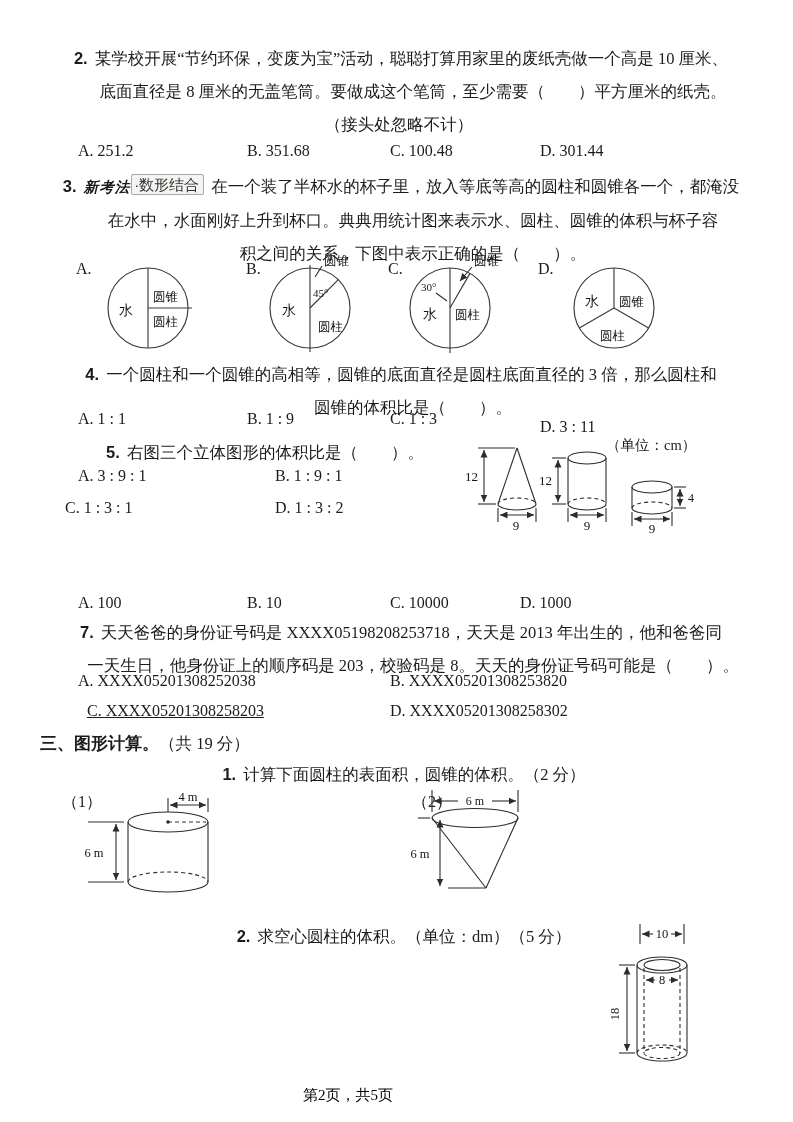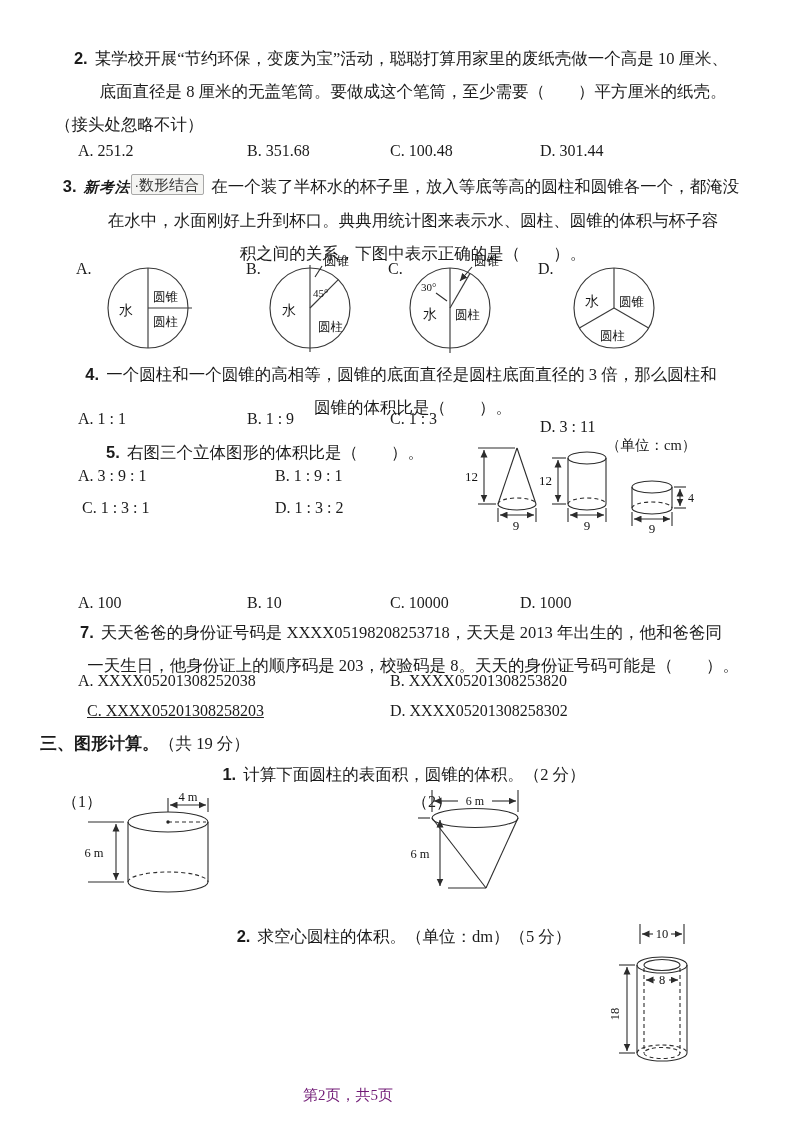--- a/index.html
+++ b/index.html
@@ -1,36 +1,36 @@
 <!DOCTYPE html>
 <html><head>
 <meta charset="utf-8">
 <style>
   html,body{margin:0;padding:0;background:#e8e8e8;}
   .page{position:relative;width:793px;height:1122px;background:#ffffff;margin:0 auto;
         font-family:"Liberation Serif",serif;color:#1b1b1b;overflow:hidden;}
   .q{position:absolute;left:55px;width:692px;font-size:16.5px;line-height:33px;}
   .ln{white-space:nowrap;text-align:center;}
   .cont{padding-left:24px;}
-  .note{text-align:left;padding-right:4px;}
+  .note{text-align:center;padding-right:4px;}
   .qnum{font-family:"Liberation Sans",sans-serif;font-weight:bold;margin-right:7px;}
   .optrow{position:absolute;left:0;width:793px;font-size:16px;line-height:26px;}
   .optrow span{position:absolute;white-space:nowrap;}
   .chart-label{position:absolute;font-size:16px;}
   .badge-new{font-family:"Liberation Sans",sans-serif;font-style:italic;font-weight:bold;
              font-size:14.5px;letter-spacing:1px;}
   .badge-tag{font-family:"Liberation Sans",sans-serif;font-size:15px;color:#333;
              border:1px solid #a8a8a8;background:#f4f4f2;border-radius:2px;
              padding:1px 4px 1px 2px;margin:0 7px 0 1px;position:relative;top:-2px;}
   .sec-head{position:absolute;left:40px;top:732px;font-size:17px;
             font-family:"Liberation Sans",sans-serif;font-weight:bold;}
   .sec-head .rest{font-family:"Liberation Serif",serif;font-weight:normal;font-size:16.5px;}
   .sublabel{position:absolute;font-size:16px;}
   .unitnote{position:absolute;font-size:14.5px;}
-  .footer{position:absolute;top:1086px;left:0;width:696px;text-align:center;font-size:15px;color:#701a75;}
+  .footer{position:absolute;top:1086px;left:0;width:696px;text-align:center;font-size:15px;color:#000000;}
   svg{position:absolute;overflow:visible;}
   .st{stroke:#3a3a3a;fill:none;stroke-width:1.15px;}
   .st2{stroke:#2c2c2c;fill:none;stroke-width:1.1px;}
   .dash{stroke-dasharray:4 3;}
   .svgt{fill:#141414;font-family:"Liberation Serif",serif;}
 </style>
 </head>
 <body>
 
 <div class="page">
@@ -130,21 +130,21 @@
   </div>
 
   <div class="q" style="top:436px;width:420px;">
     <div class="ln"><span class="qnum">5.</span><span>右图三个立体图形的体积比是（　　）。</span></div>
   </div>
   <div class="optrow" style="top:463px;">
     <span style="left:78px;">A. 3 : 9 : 1</span>
     <span style="left:275px;">B. 1 : 9 : 1</span>
   </div>
   <div class="optrow" style="top:495px;">
-    <span style="left:82px;text-align:right;">C. 1 : 3 : 1</span>
+    <span style="left:65px;text-align:right;">C. 1 : 3 : 1</span>
     <span style="left:275px;">D. 1 : 3 : 2</span>
   </div>
   <span class="unitnote" style="left:606px;top:436px;">（单位：cm）</span>
 
   <svg style="left:452px;top:432px;" width="250" height="102" viewBox="0 0 250 102">
     <g>
       <line class="st2" x1="46" y1="72" x2="65" y2="16"></line>
       <line class="st2" x1="84" y1="72" x2="65" y2="16"></line>
       <path class="st2" d="M46,72 A19,6 0 0 0 84,72"></path>
       <path class="st2 dash" d="M46,72 A19,6 0 0 1 84,72"></path>

